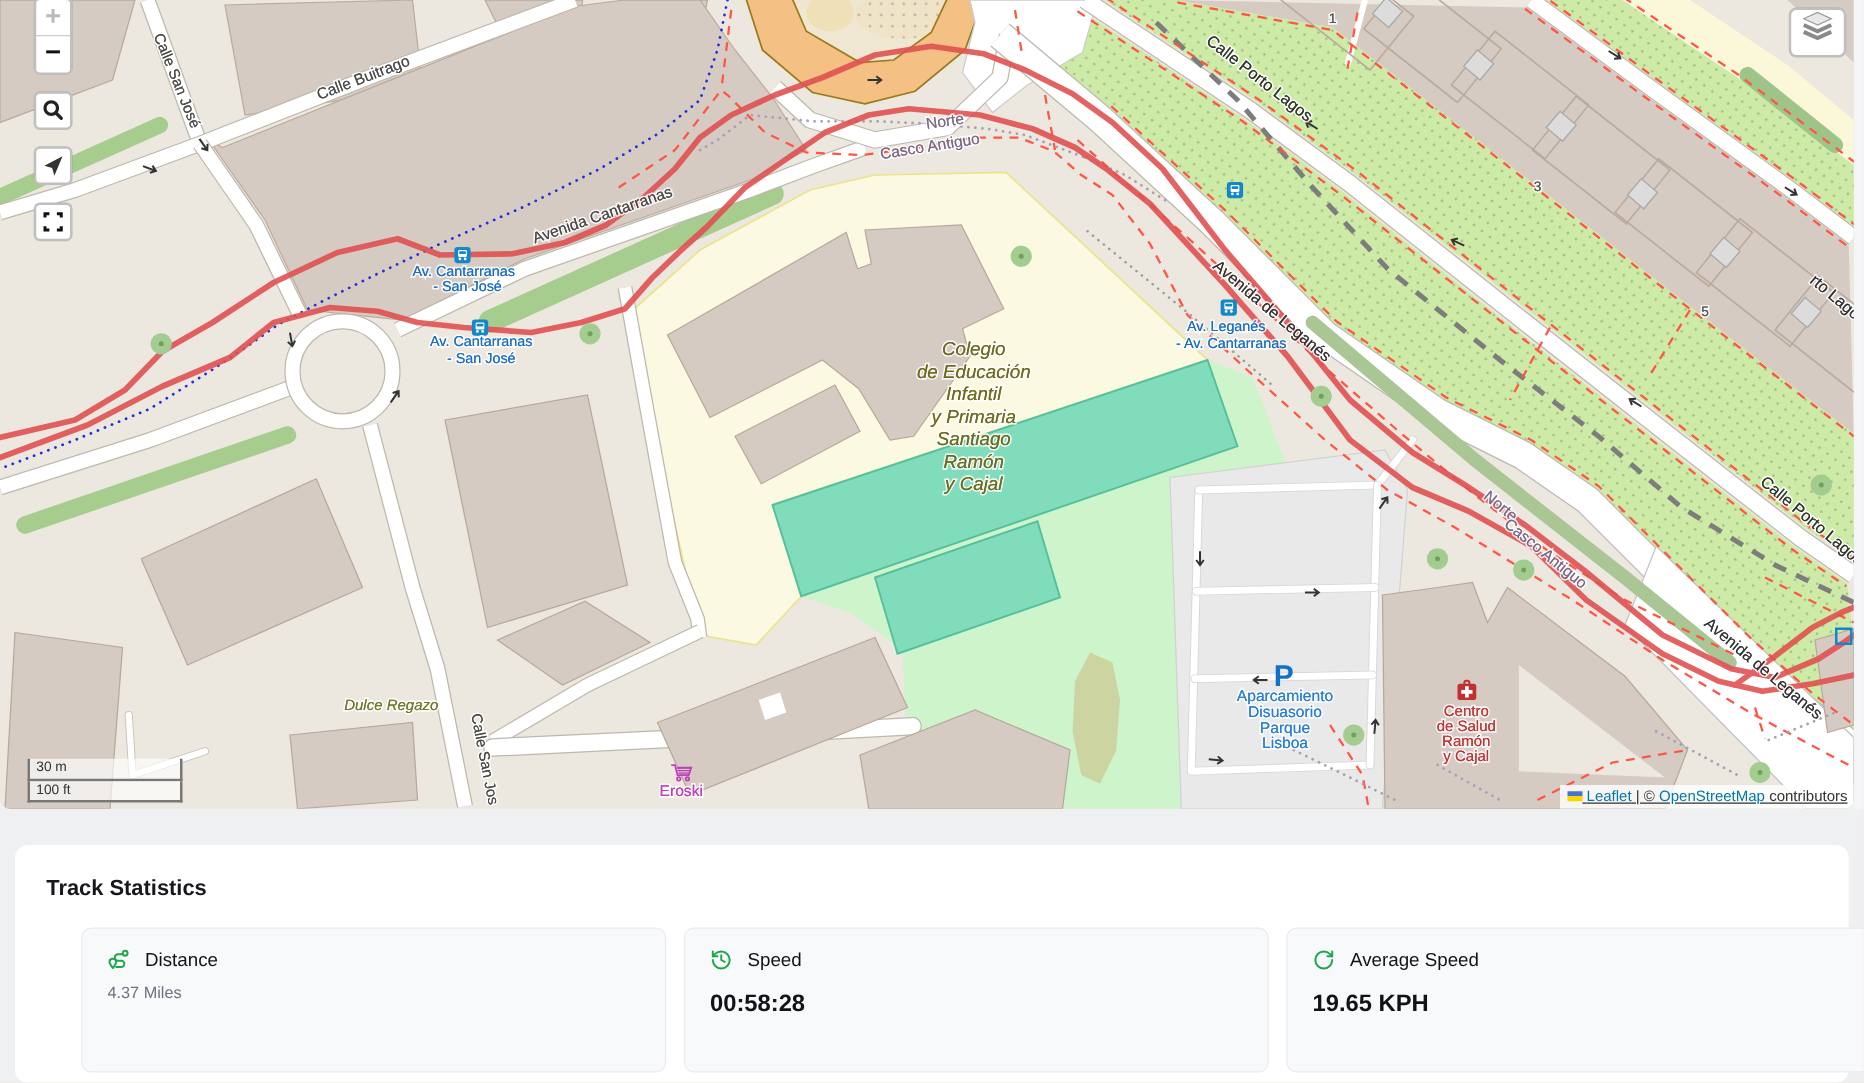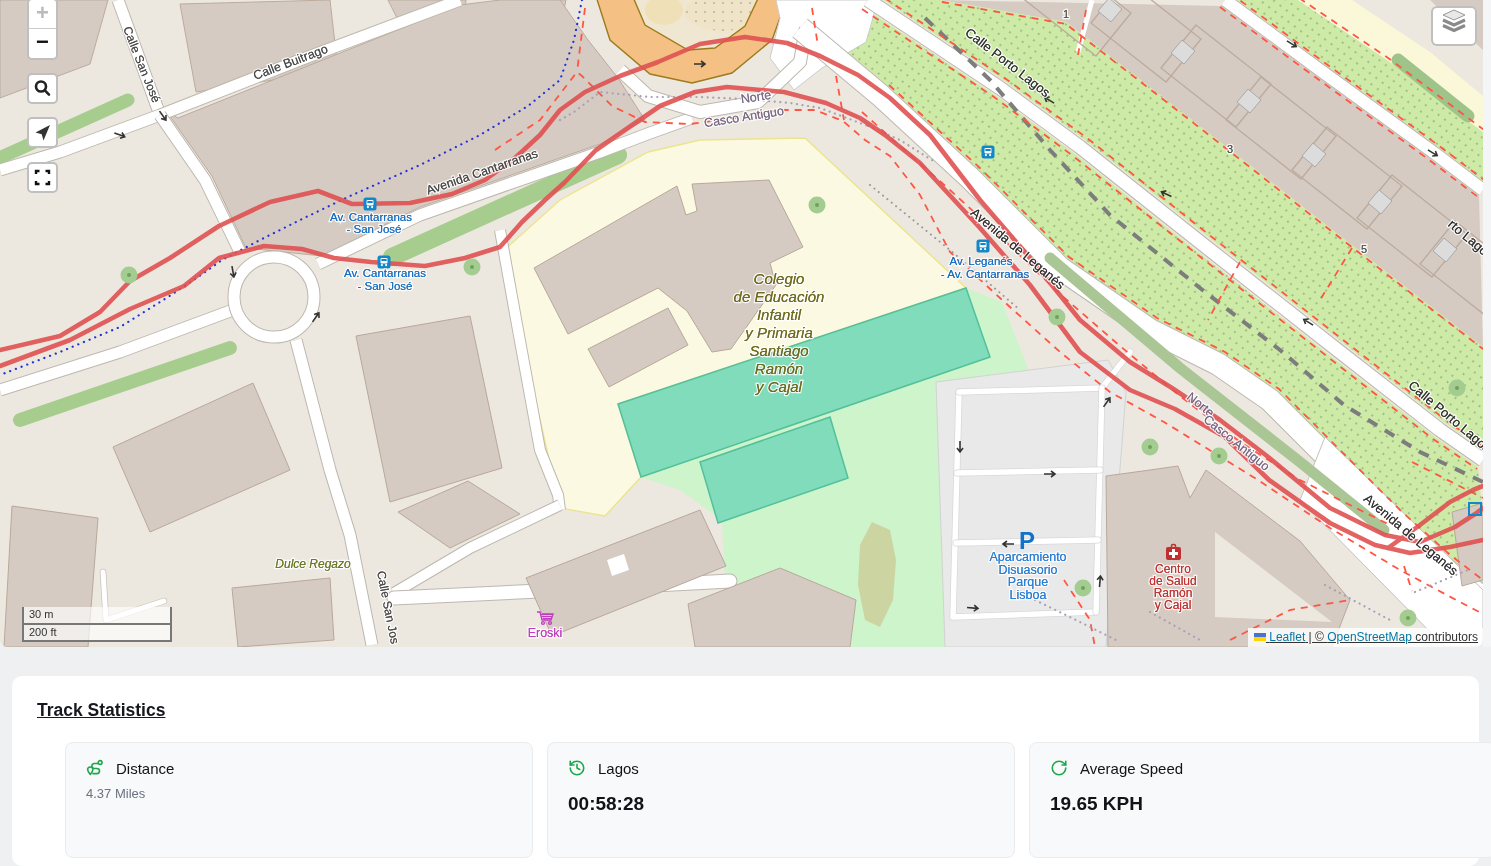--- a/index.html
+++ b/index.html
@@ -12,28 +12,28 @@
 #zoomctl{left:27px;top:-2px;width:31px;height:62px;}
 #zoomctl .zi{height:28px;border-bottom:1px solid #ccc;color:#bbb;font:bold 22px "Liberation Sans",sans-serif;text-align:center;line-height:26px;}
 #zoomctl .zo{height:29px;color:#111;font:bold 22px "Liberation Sans",sans-serif;text-align:center;line-height:26px;}
 #searchctl{left:27px;top:73px;width:31px;height:31px;}
 #locatectl{left:27px;top:117px;width:31px;height:31px;}
 #fullctl{left:27px;top:162px;width:31px;height:31px;}
 #layersctl{left:1431px;top:6px;width:46px;height:40px;border-radius:6px;border:2px solid rgba(0,0,0,0.25);}
 .lctl svg{display:block;margin:auto;}
 
 #scale{position:absolute;left:22px;bottom:5px;font:11px/1.3 "Liberation Sans",sans-serif;color:#333;}
-#scale .ln{background:rgba(255,255,255,0.65);border:2px solid #777;border-top:none;box-sizing:border-box;width:150px;padding:0 5px 1px 5px;white-space:nowrap;}
+#scale .ln{background:rgba(255,255,255,0.65);border:2px solid #777;border-top:none;box-sizing:border-box;width:124px;padding:0 5px 1px 5px;white-space:nowrap;}
 
 
 #attrib{position:absolute;right:0;bottom:0;background:rgba(255,255,255,0.8);padding:2px 5px 3px 6px;font:12px "Liberation Sans",sans-serif;color:#333;text-decoration:underline;}
 #attrib a{color:#0078a8;text-decoration:none;}
 
 #panel{position:absolute;left:12px;top:676px;width:1467px;height:190px;background:#fff;border-radius:10px;}
-#panel h2{margin:24px 0 0 25px;font:bold 17.5px "Liberation Sans",sans-serif;color:#16181d;text-decoration:underline;}
+#panel h2{margin:24px 0 0 25px;font:bold 17.5px "Liberation Sans",sans-serif;color:#16181d;}
 .cards{position:absolute;left:25px;top:66px;width:1432px;display:flex;gap:14px;padding-left:28px;}
 .card{flex:1;background:#f8f9fb;border:1px solid #e9ebef;border-radius:8px;height:116px;box-sizing:border-box;padding:16px 0 0 20px;}
 .card .t{display:flex;align-items:center;gap:12px;font:15px "Liberation Sans",sans-serif;color:#101318;}
 .card .v{margin-top:16px;font:bold 19px "Liberation Sans",sans-serif;color:#101318;}
 .card .s{margin-top:9px;font:13px "Liberation Sans",sans-serif;color:#6b7280;}
 </style>
 </head>
 <body>
 <div id="rightstrip"></div>
 <div id="map">
@@ -418,21 +418,21 @@
       <svg width="30" height="28" viewBox="0 0 30 28">
         <g>
           <path d="M15 12 L4 7 L15 2 L26 7 Z" fill="#e8e8e8" stroke="#9a9a9a" stroke-width="1"></path>
           <path d="M4 12 L15 17 L26 12" fill="none" stroke="#8a8a8a" stroke-width="3.2"></path>
           <path d="M4 17.5 L15 22.5 L26 17.5" fill="none" stroke="#8a8a8a" stroke-width="3.2"></path>
         </g>
       </svg>
     </div>
 <div id="scale">
       <div class="ln first">30 m</div>
-      <div class="ln">200 ft</div>
+      <div class="ln">100 ft</div>
     </div>
 <div id="attrib"><span style="display:inline-block;width:12px;height:8px;background:linear-gradient(#4575d0 50%,#ffd500 50%);"></span> <a>Leaflet</a> | © <a>OpenStreetMap</a> contributors</div>
 </div>
 <div id="panel">
 <h2>Track Statistics</h2>
 <div class="cards">
 <div class="card">
   <div class="t">
           <svg width="18" height="18" viewBox="0 0 24 24" fill="none" stroke="#1ea64b" stroke-width="2.1" stroke-linecap="round" stroke-linejoin="round">
             <circle cx="18.8" cy="4.8" r="2.6"></circle>
@@ -443,21 +443,21 @@
         </div>
   <div class="s">4.37 Miles</div>
 </div>
 <div class="card">
   <div class="t">
           <svg width="18" height="18" viewBox="0 0 24 24" fill="none" stroke="#1ea64b" stroke-width="2.1" stroke-linecap="round" stroke-linejoin="round">
             <path d="M3 12 a9 9 0 1 0 9 -9 a9.7 9.7 0 0 0 -6.74 2.74 L3 8"></path>
             <path d="M3 3 v5 h5"></path>
             <path d="M12 7 v5 l3.6 2"></path>
           </svg>
-          <span>Lagos</span>
+          <span>Speed</span>
         </div>
   <div class="v">00:58:28</div>
 </div>
 <div class="card">
   <div class="t">
           <svg width="18" height="18" viewBox="0 0 24 24" fill="none" stroke="#1ea64b" stroke-width="2.1" stroke-linecap="round" stroke-linejoin="round">
             <path d="M21 12 a9 9 0 1 1 -9 -9 c2.52 0 4.93 1 6.74 2.74 L21 8"></path>
             <path d="M21 3 v5 h-5"></path>
           </svg>
           <span>Average Speed</span>

